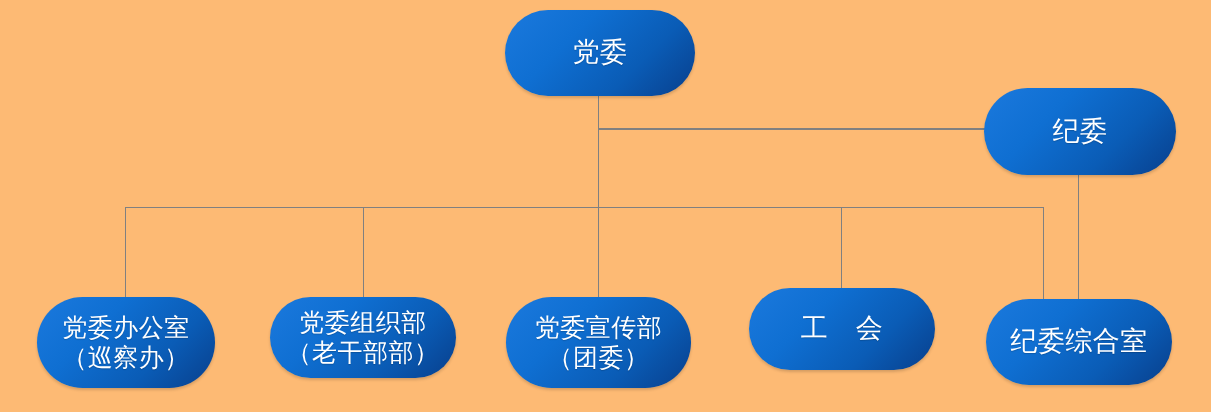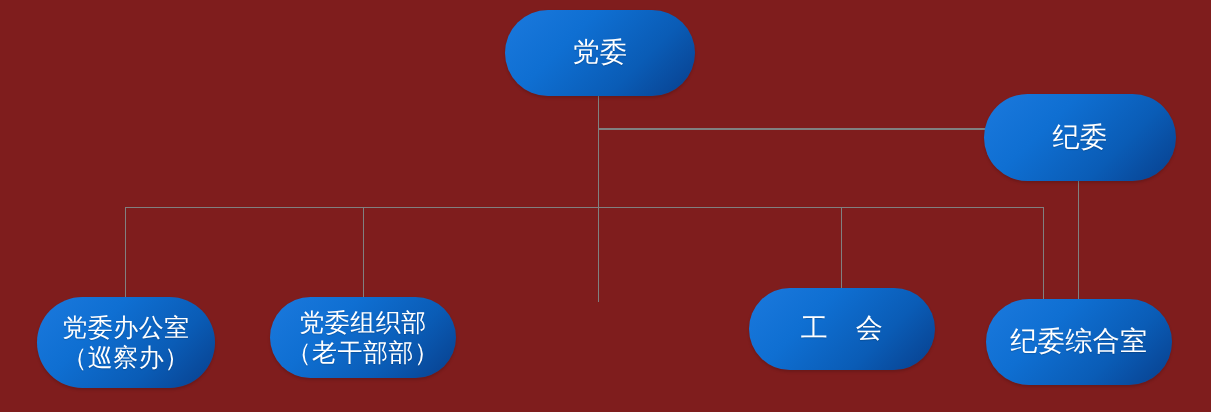--- a/index.html
+++ b/index.html
@@ -7,21 +7,21 @@
     padding: 0;
     background: #ffffff;
   }
   body {
     font-family: "Liberation Serif", "DejaVu Serif", serif;
   }
   #chart-canvas {
     position: relative;
     width: 1211px;
     height: 412px;
-    background: #7f1d1d;
+    background: #fdba74;
     overflow: hidden;
   }
   #connector-layer {
     position: absolute;
     left: 0;
     top: 0;
     width: 1211px;
     height: 412px;
   }
   .org-node {
@@ -39,21 +39,21 @@
     letter-spacing: 0.5px;
     text-shadow: 0 1px 1px rgba(0,0,0,0.18);
     user-select: none;
   }
   .org-node .node-text {
     display: block;
     white-space: pre-line;
     padding: 0 8px;
   }
   .node-root { font-size: 27px; }
-  .node-branch { font-size: 27px; margin-top: 6px; }
+  .node-branch { font-size: 27px; }
   .node-leaf { font-size: 25px; }
   .node-leaf-single { font-size: 27px; }
 </style>
 </head>
 <body>
 
 <div id="chart-canvas">
 
   <svg id="connector-layer" viewBox="0 0 1211 412" width="1211" height="412" xmlns="http://www.w3.org/2000/svg">
     <g stroke="#808080" stroke-width="1.5" fill="none" shape-rendering="crispEdges">
@@ -84,20 +84,24 @@
   <div class="org-node node-leaf" style="left:37px; top:297px; width:178px; height:91px;">
     <span class="node-text">党委办公室
 （巡察办）</span>
   </div>
 
   <div class="org-node node-leaf" style="left:270px; top:297px; width:186px; height:81px;">
     <span class="node-text">党委组织部
 （老干部部）</span>
   </div>
 
+  <div class="org-node node-leaf" style="left:506px; top:297px; width:185px; height:91px;">
+    <span class="node-text">党委宣传部
+（团委）</span>
+  </div>
 
   <div class="org-node node-leaf-single" style="left:749px; top:288px; width:186px; height:82px;">
     <span class="node-text">工　会</span>
   </div>
 
   <div class="org-node node-leaf-single" style="left:986px; top:299px; width:186px; height:86px;">
     <span class="node-text">纪委综合室</span>
   </div>
 
 </div>

